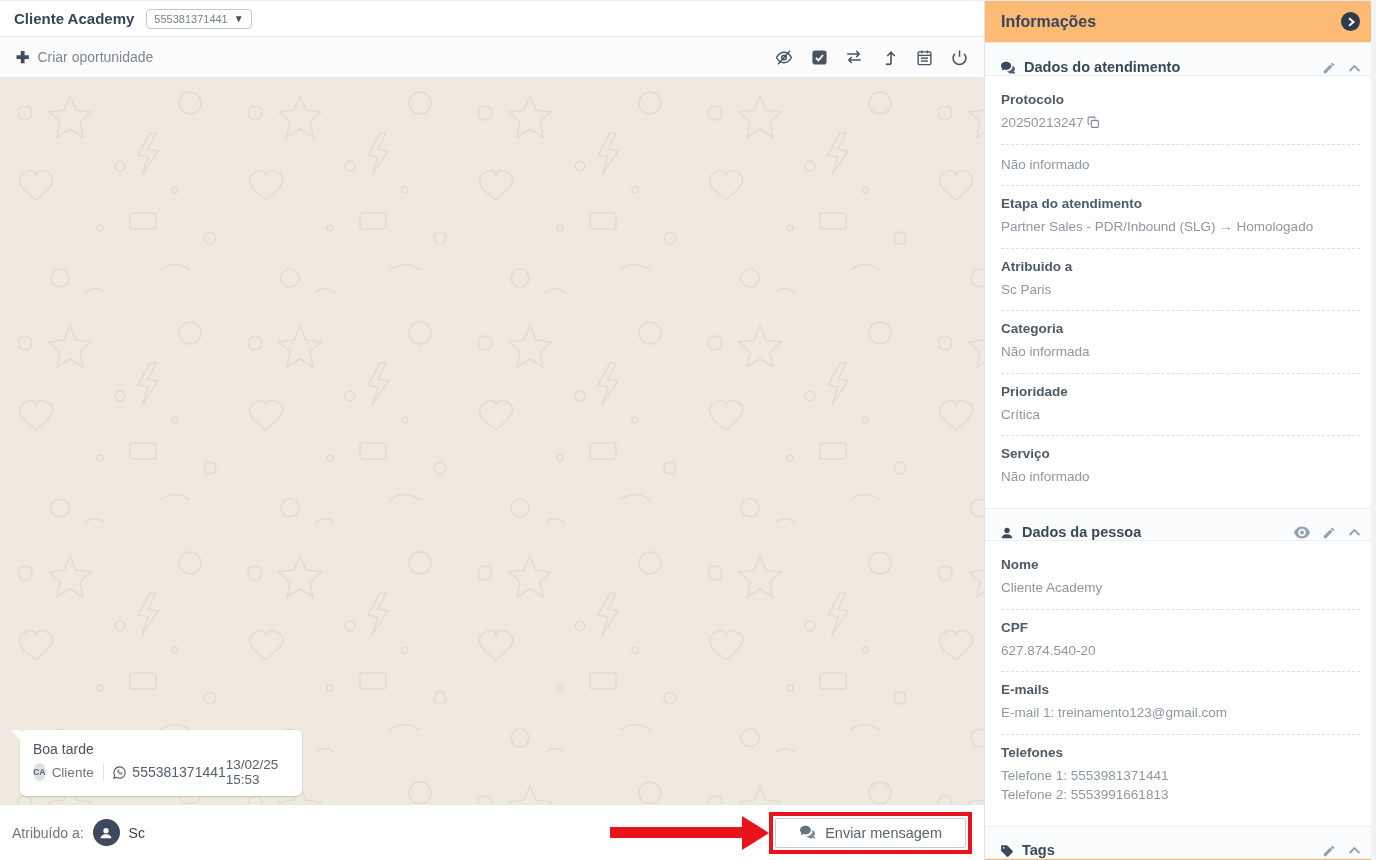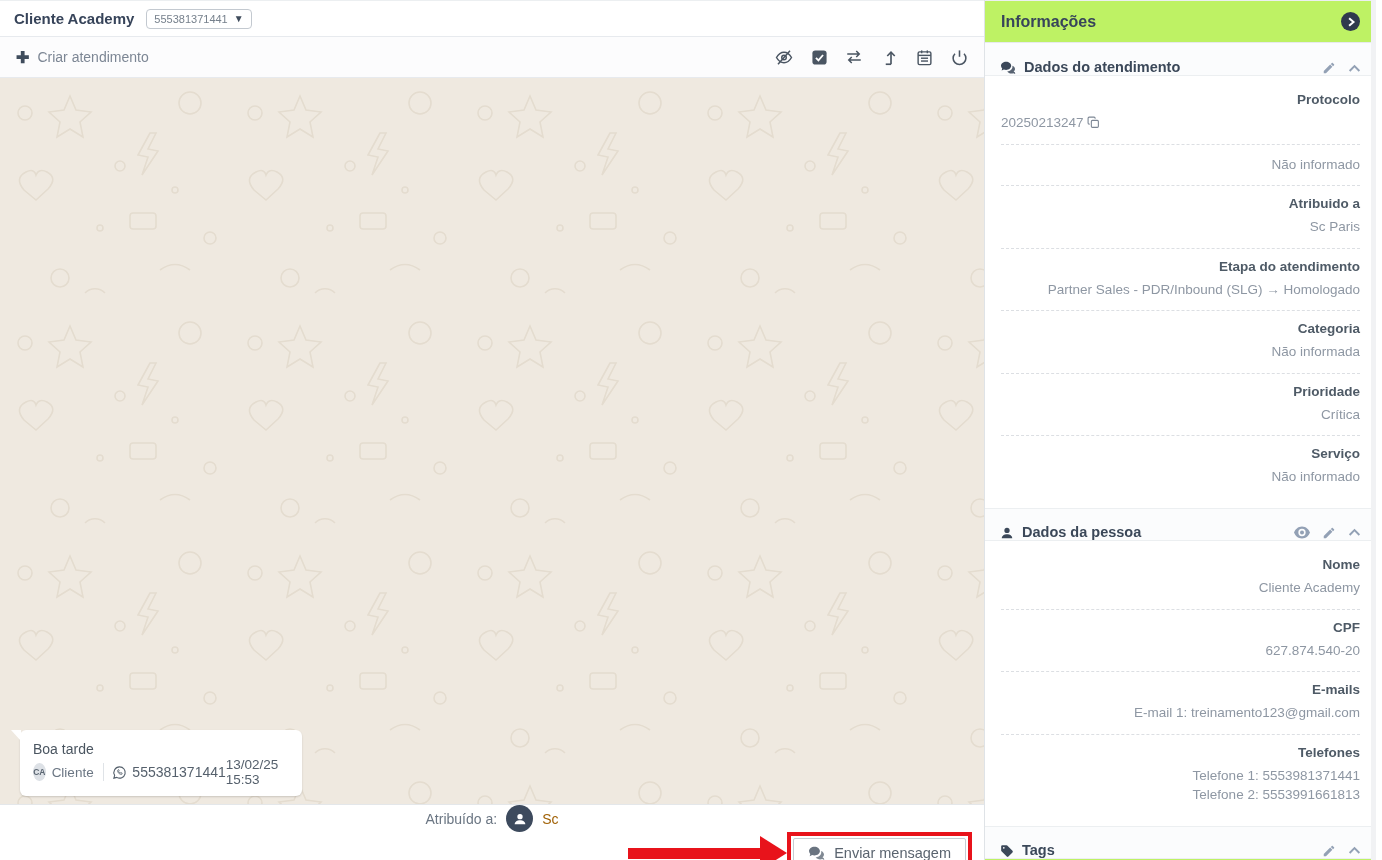--- a/index.html
+++ b/index.html
@@ -36,53 +36,53 @@
     border-top:0 solid transparent; border-bottom:11px solid transparent; border-right:10px solid #fff; }
   .msg-text { font-size:14px; color:#4a5560; }
   .msg-meta { display:flex; align-items:center; font-size:13.5px; color:#6b7683; }
   .ca-badge { width:18px; height:18px; border-radius:50%; background:#dde1e6; color:#5b6672;
     font-size:8.5px; font-weight:bold; display:inline-flex; align-items:center; justify-content:center; margin-right:6px; }
   .msg-sep { width:1px; height:18px; background:#dfe3e7; margin:0 9px; }
   .msg-phone { display:flex; align-items:center; gap:5px; color:#55606c; font-size:14px; }
   .msg-time { margin-left:auto; color:#55606c; font-size:13.5px; }
 
   .chat-footer { height:56px; background:#fff; border-top:1px solid #e4e7ea;
-    display:flex; align-items:center; padding:0 12px;flex-direction:column; }
+    display:flex; align-items:center; padding:0 12px; }
   .assigned { display:flex; align-items:center; gap:9px; font-size:14px; color:#6b7683; }
   .avatar { width:27px; height:27px; border-radius:50%; background:#3d4a5d;
     display:inline-flex; align-items:center; justify-content:center; }
-  .assigned-name { color:#a16207; }
+  .assigned-name { color:#404040; }
 
   .footer-right { margin-left:auto; display:flex; align-items:center; }
   .anno-arrow { display:flex; align-items:center; }
   .anno-shaft { width:132px; height:11px; background:#e8131b; }
   .anno-head { width:0; height:0; border-top:17px solid transparent; border-bottom:17px solid transparent;
     border-left:27px solid #e8131b; }
   .anno-box { border:4px solid #e8131b; padding:2px; margin-left:0; background:transparent; }
   .send-btn { display:inline-flex; align-items:center; gap:9px; background:#fff; border:1px solid #c6ccd2;
-    border-radius:2px; padding:6px 14px; font-size:14.5px; color:#5a646f; cursor:pointer;
+    border-radius:2px; padding:6px 23px; font-size:14.5px; color:#5a646f; cursor:pointer;
     font-family:"Liberation Sans", sans-serif; }
 
   
-  .sidebar { flex:1; background:#bef264; position:relative; overflow:hidden; }
+  .sidebar { flex:1; background:#fdba74; position:relative; overflow:hidden; }
   .scroll-track { position:absolute; top:0; right:0; width:5px; height:100%; background:#f1f2f4; }
   .sidebar-header { height:43px; display:flex; align-items:center; padding:0 16px;
     border-top:1px solid #eceff1; border-bottom:1px solid #e7eaee; }
   .sidebar-title { font-size:16px; font-weight:bold; color:#37445a; }
   .collapse-circle { margin-left:auto; width:19px; height:19px; border-radius:50%; background:#2f3a4d;
     display:inline-flex; align-items:center; justify-content:center; cursor:pointer; }
 
   .section-header { height:33px; background:#fbfcfd; border-bottom:1px solid #eceff1;
     display:flex; align-items:flex-end; padding:0 15px; gap:8px; }
   .section-header + .section-header, .section-body + .section-header { border-top:1px solid #eceff1; }
   .section-title { font-size:14.5px; font-weight:bold; color:#3b4859; }
   .section-actions { margin-left:auto; display:flex; align-items:center; gap:12px; }
   .act-icon { cursor:pointer; display:inline-flex; }
 
-  .section-body { padding:6px 16px 10px 16px; background:#fff;text-align:right; }
+  .section-body { padding:6px 16px 10px 16px; background:#fff; }
   .field { padding:10px 0 11px 0; border-bottom:1px dashed #dcdfe3; }
   .field:last-child { border-bottom:none; }
   .field-label { font-size:13.5px; font-weight:bold; color:#4e5a66; margin-bottom:6px; }
   .field-value { font-size:13.5px; color:#8e97a3; line-height:1.45; }
   .value-with-copy { display:flex; align-items:center; gap:3px; }
   .copy-icon { cursor:pointer; display:inline-flex; }
 </style>
 </head>
 <body>
 
@@ -94,21 +94,21 @@
       <span class="chat-title">Cliente Academy</span>
       <span class="phone-select">
         <span>555381371441</span>
         <span class="chev">▼</span>
       </span>
     </div>
 
     <div class="chat-toolbar">
       <span class="create-opp">
         <span class="plus">✚</span>
-        <span>Criar atendimento</span>
+        <span>Criar oportunidade</span>
       </span>
       <span class="toolbar-icons">
         <span class="tb-icon">
           <svg width="19" height="19" viewBox="0 0 24 24" fill="none" stroke="#4a5562" stroke-width="2">
             <path d="M2 12s4-7 10-7 10 7 10 7-4 7-10 7S2 12 2 12z"></path>
               <circle cx="12" cy="12" r="3"></circle>
               <line x1="4" y1="21" x2="20" y2="3"></line>
           </svg>
         </span>
         <span class="tb-icon">
@@ -261,26 +261,26 @@
                 <rect x="8" y="8" width="13" height="13" rx="2"></rect>
                 <path d="M5 15H4a2 2 0 0 1-2-2V4a2 2 0 0 1 2-2h9a2 2 0 0 1 2 2v1"></path>
               </svg>
           </span>
         </div>
       </div>
       <div class="field">
         <div class="field-value">Não informado</div>
       </div>
       <div class="field">
+        <div class="field-label">Etapa do atendimento</div>
+        <div class="field-value">Partner Sales - PDR/Inbound (SLG) → Homologado</div>
+      </div>
+      <div class="field">
         <div class="field-label">Atribuido a</div>
         <div class="field-value">Sc Paris</div>
-      </div>
-      <div class="field">
-        <div class="field-label">Etapa do atendimento</div>
-        <div class="field-value">Partner Sales - PDR/Inbound (SLG) → Homologado</div>
       </div>
       <div class="field">
         <div class="field-label">Categoria</div>
         <div class="field-value">Não informada</div>
       </div>
       <div class="field">
         <div class="field-label">Prioridade</div>
         <div class="field-value">Crítica</div>
       </div>
       <div class="field">

